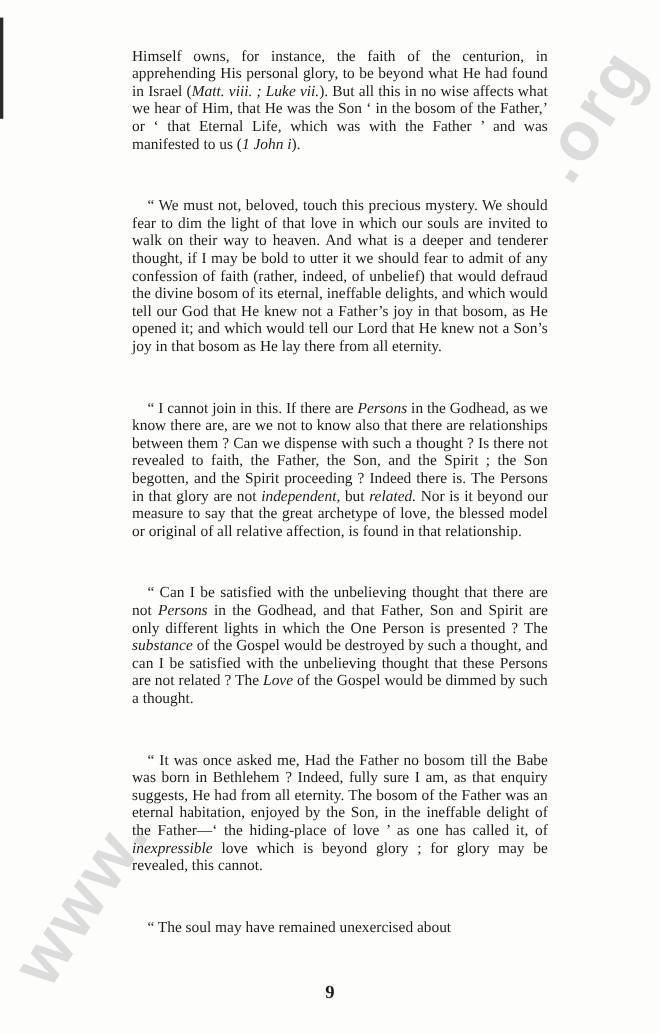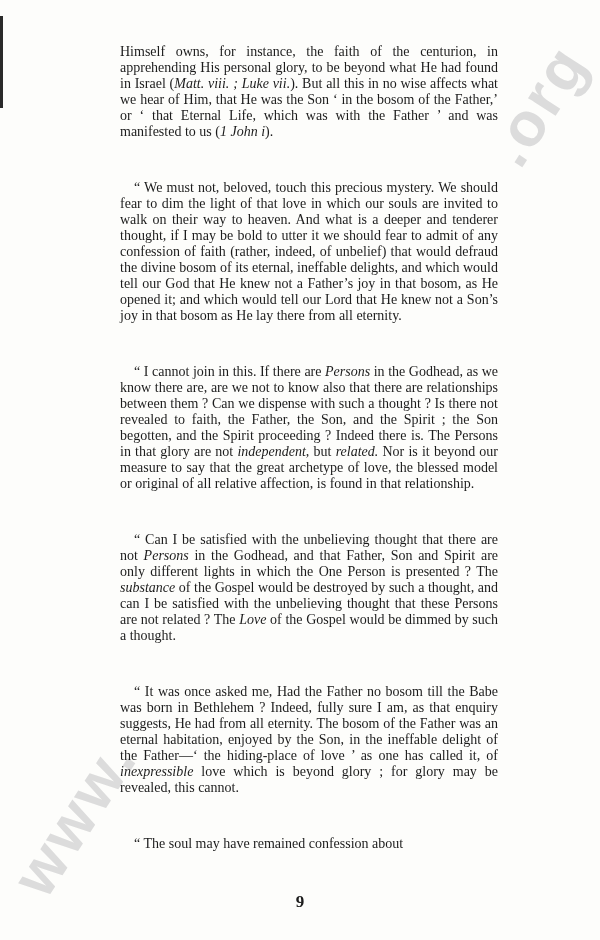--- a/index.html
+++ b/index.html
@@ -87,18 +87,18 @@
   </div>
 
   <div class="edge-mark"></div>
 
   <div class="text-column">
       <p class="para"><span>Himself owns, for instance, the faith of the centurion, in apprehending His personal glory, to be beyond what He had found in Israel (</span><em>Matt. viii. ; Luke vii.</em><span>). But all this in no wise affects what we hear of Him, that He was the Son ‘ in the bosom of the Father,’ or ‘ that Eternal Life, which was with the Father ’ and was manifested to us (</span><em>1 John i</em><span>).</span></p>
       <p class="para indent"><span>“ We must not, beloved, touch this precious mystery. We should fear to dim the light of that love in which our souls are invited to walk on their way to heaven. And what is a deeper and tenderer thought, if I may be bold to utter it we should fear to admit of any confession of faith (rather, indeed, of unbelief) that would defraud the divine bosom of its eternal, ineffable delights, and which would tell our God that He knew not a Father’s joy in that bosom, as He opened it; and which would tell our Lord that He knew not a Son’s joy in that bosom as He lay there from all eternity.</span></p>
       <p class="para indent"><span>“ I cannot join in this. If there are </span><em>Persons</em><span> in the Godhead, as we know there are, are we not to know also that there are relationships between them ? Can we dispense with such a thought ? Is there not revealed to faith, the Father, the Son, and the Spirit ; the Son begotten, and the Spirit proceeding ? Indeed there is. The Persons in that glory are not </span><em>independent,</em><span> but </span><em>related.</em><span> Nor is it beyond our measure to say that the great archetype of love, the blessed model or original of all relative affection, is found in that relationship.</span></p>
       <p class="para indent"><span>“ Can I be satisfied with the unbelieving thought that there are not </span><em>Persons</em><span> in the Godhead, and that Father, Son and Spirit are only different lights in which the One Person is presented ? The </span><em>substance</em><span> of the Gospel would be destroyed by such a thought, and can I be satisfied with the unbelieving thought that these Persons are not related ? The </span><em>Love</em><span> of the Gospel would be dimmed by such a thought.</span></p>
       <p class="para indent"><span>“ It was once asked me, Had the Father no bosom till the Babe was born in Bethlehem ? Indeed, fully sure I am, as that enquiry suggests, He had from all eternity. The bosom of the Father was an eternal habitation, enjoyed by the Son, in the ineffable delight of the Father—‘ the hiding-place of love ’ as one has called it, of </span><em>inexpressible</em><span> love which is beyond glory ; for glory may be revealed, this cannot.</span></p>
-      <p class="para indent"><span>“ The soul may have remained confession about</span></p>
+      <p class="para indent"><span>“ The soul may have remained unexercised about</span></p>
     </div>
 
   <div class="page-number">9</div>
 
 </div>
 
 </body></html>

